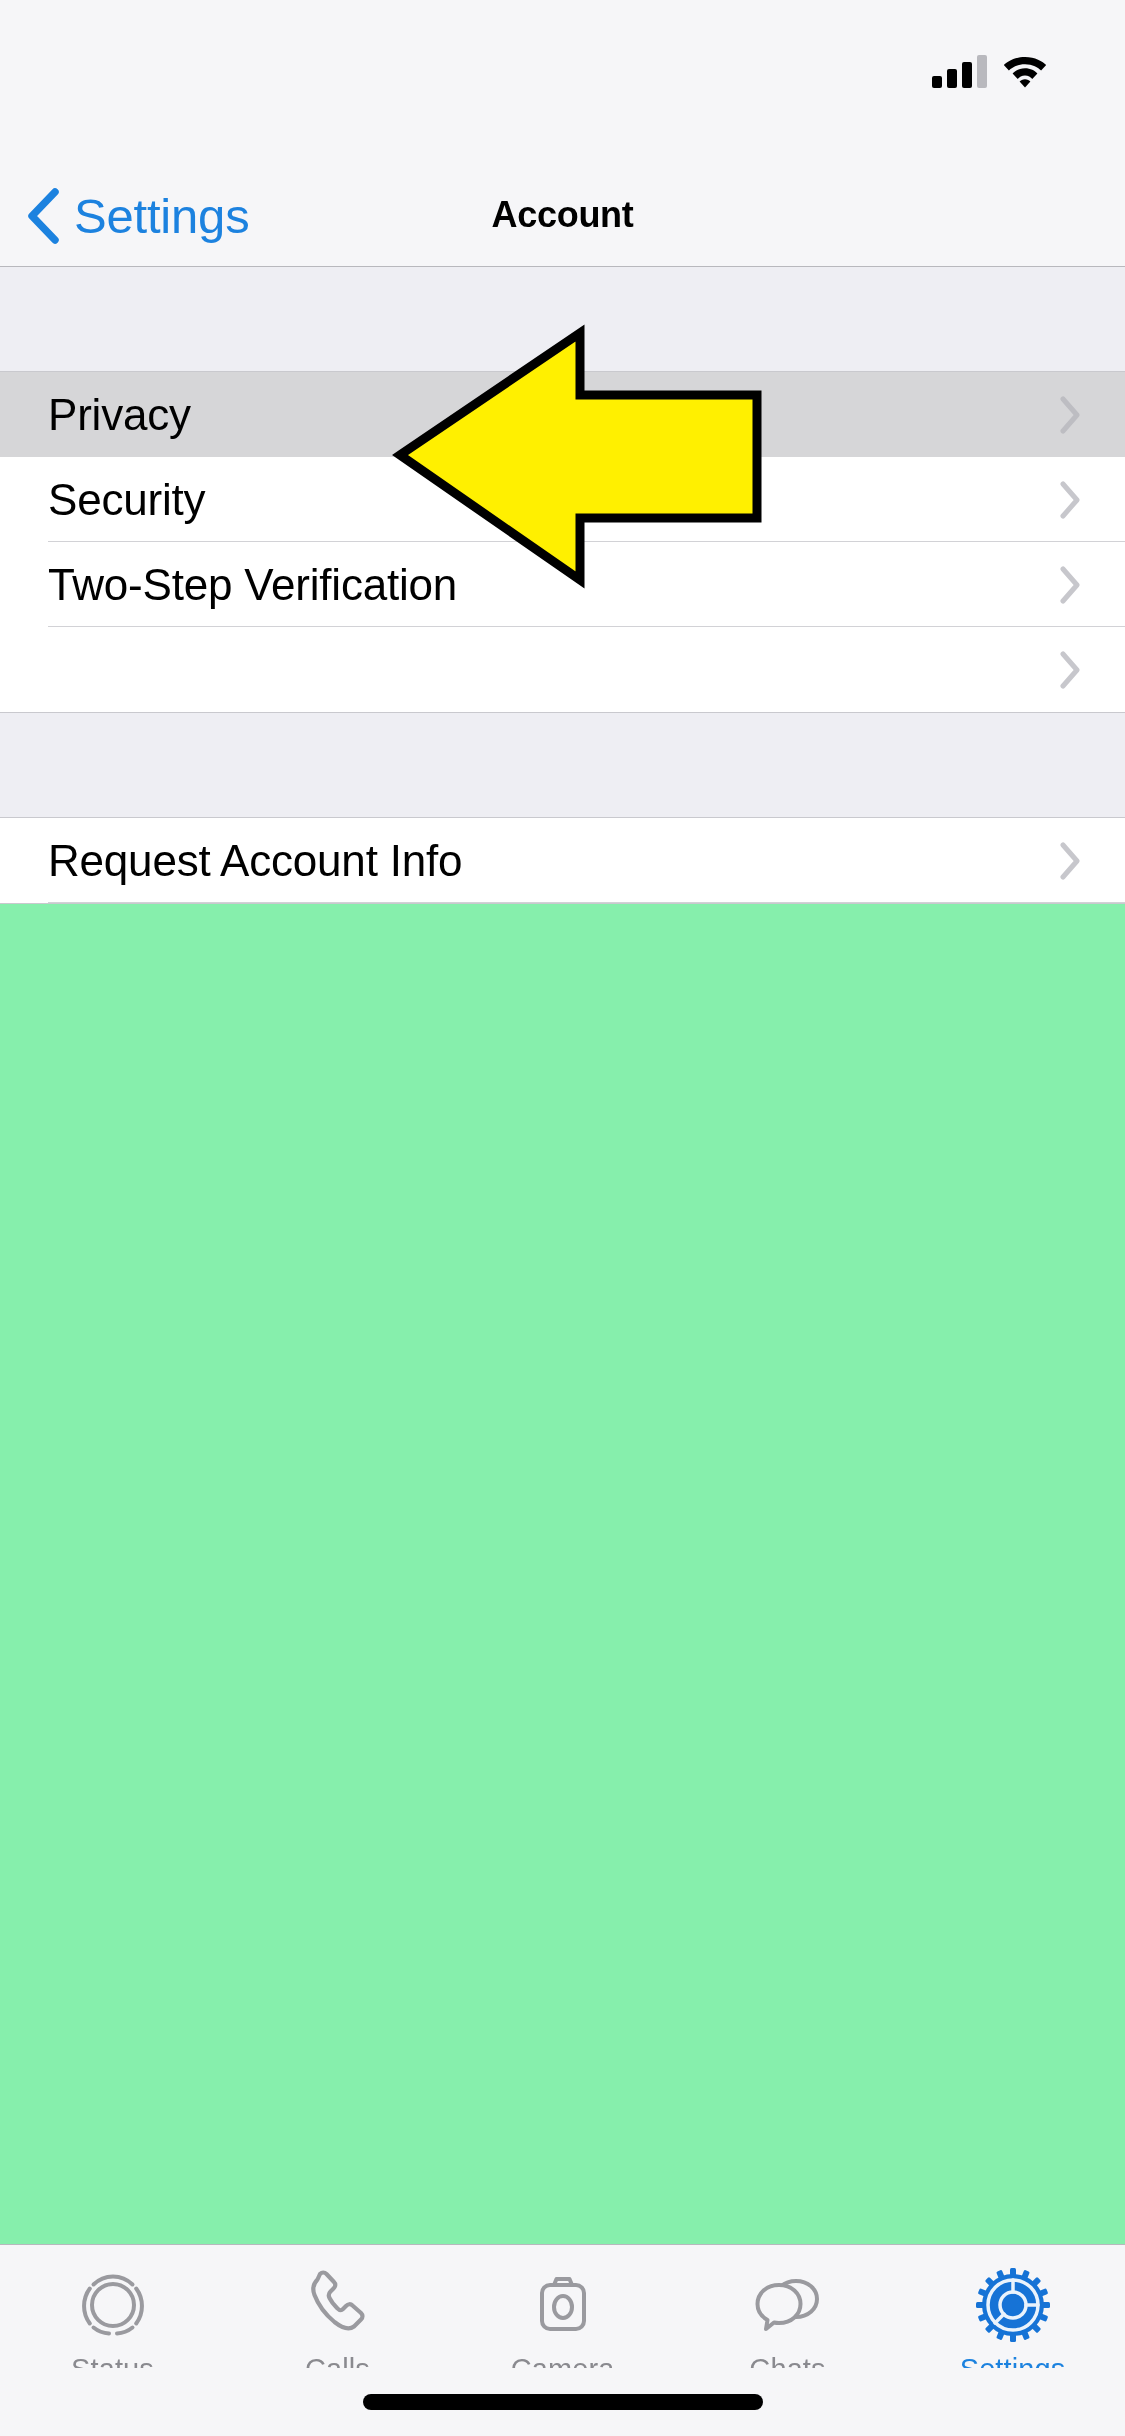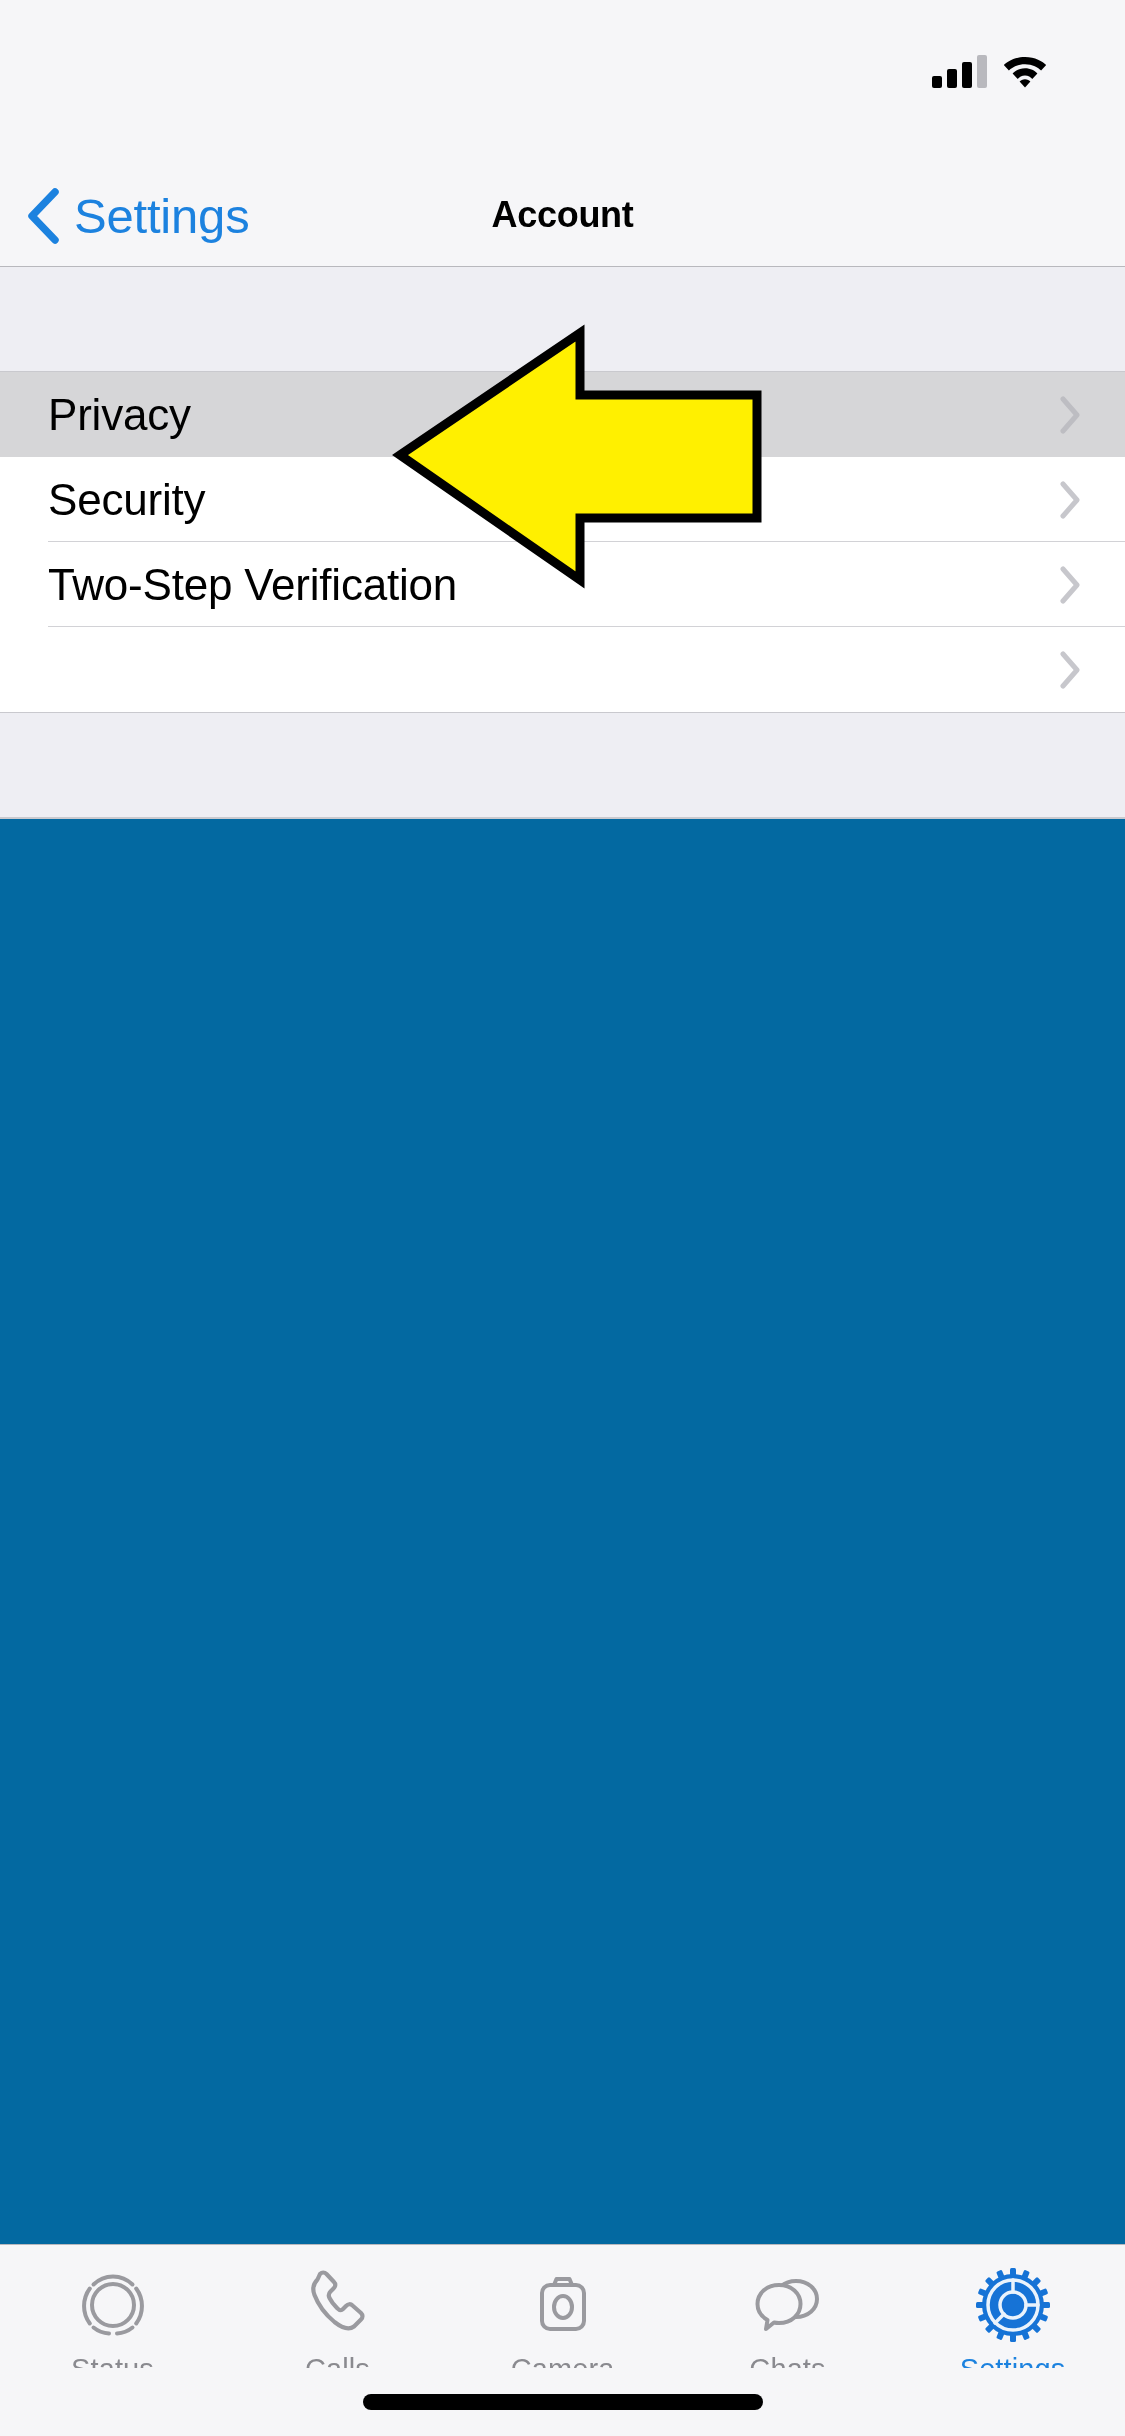--- a/index.html
+++ b/index.html
@@ -92,21 +92,21 @@
     justify-content: center;
     font-size: 36px;
     font-weight: bold;
     color: #000000;
     letter-spacing: -0.3px;
   }
 
   
   .table-area {
     flex: 1 1 auto;
-    background: #0369a1;
+    background: #86efac;
     position: relative;
     overflow: hidden;
   }
   .section-gap {
     height: 104px;
     background: #eeeef3;
   }
   .section {
     background: #ffffff;
     border-top: 1px solid #c9c9ce;
@@ -263,20 +263,27 @@
       <div class="row">
         <svg class="row-chevron" viewBox="0 0 22 38">
           <polyline points="4,3 18,19 4,35" fill="none" stroke="#c7c7cc" stroke-width="5" stroke-linecap="round" stroke-linejoin="round"></polyline>
         </svg>
       </div>
     </div>
 
     <div class="section-gap"></div>
 
     <div class="section">
+      <div class="row">
+        <span class="row-label">Request Account Info</span>
+        <svg class="row-chevron" viewBox="0 0 22 38">
+          <polyline points="4,3 18,19 4,35" fill="none" stroke="#c7c7cc" stroke-width="5" stroke-linecap="round" stroke-linejoin="round"></polyline>
+        </svg>
+        <div class="row-sep"></div>
+      </div>
     </div>
 
   </div>
 
   <div class="tab-bar">
 
     <div class="tab-item">
       <svg class="tab-icon" viewBox="0 0 76 76">
         <circle cx="38" cy="38" r="21" fill="none" stroke="#9a9a9f" stroke-width="4"></circle>
         <path d="M18.5 17.5 A27.5 27.5 0 0 1 57.5 17.5" fill="none" stroke="#9a9a9f" stroke-width="4" stroke-linecap="round"></path>

